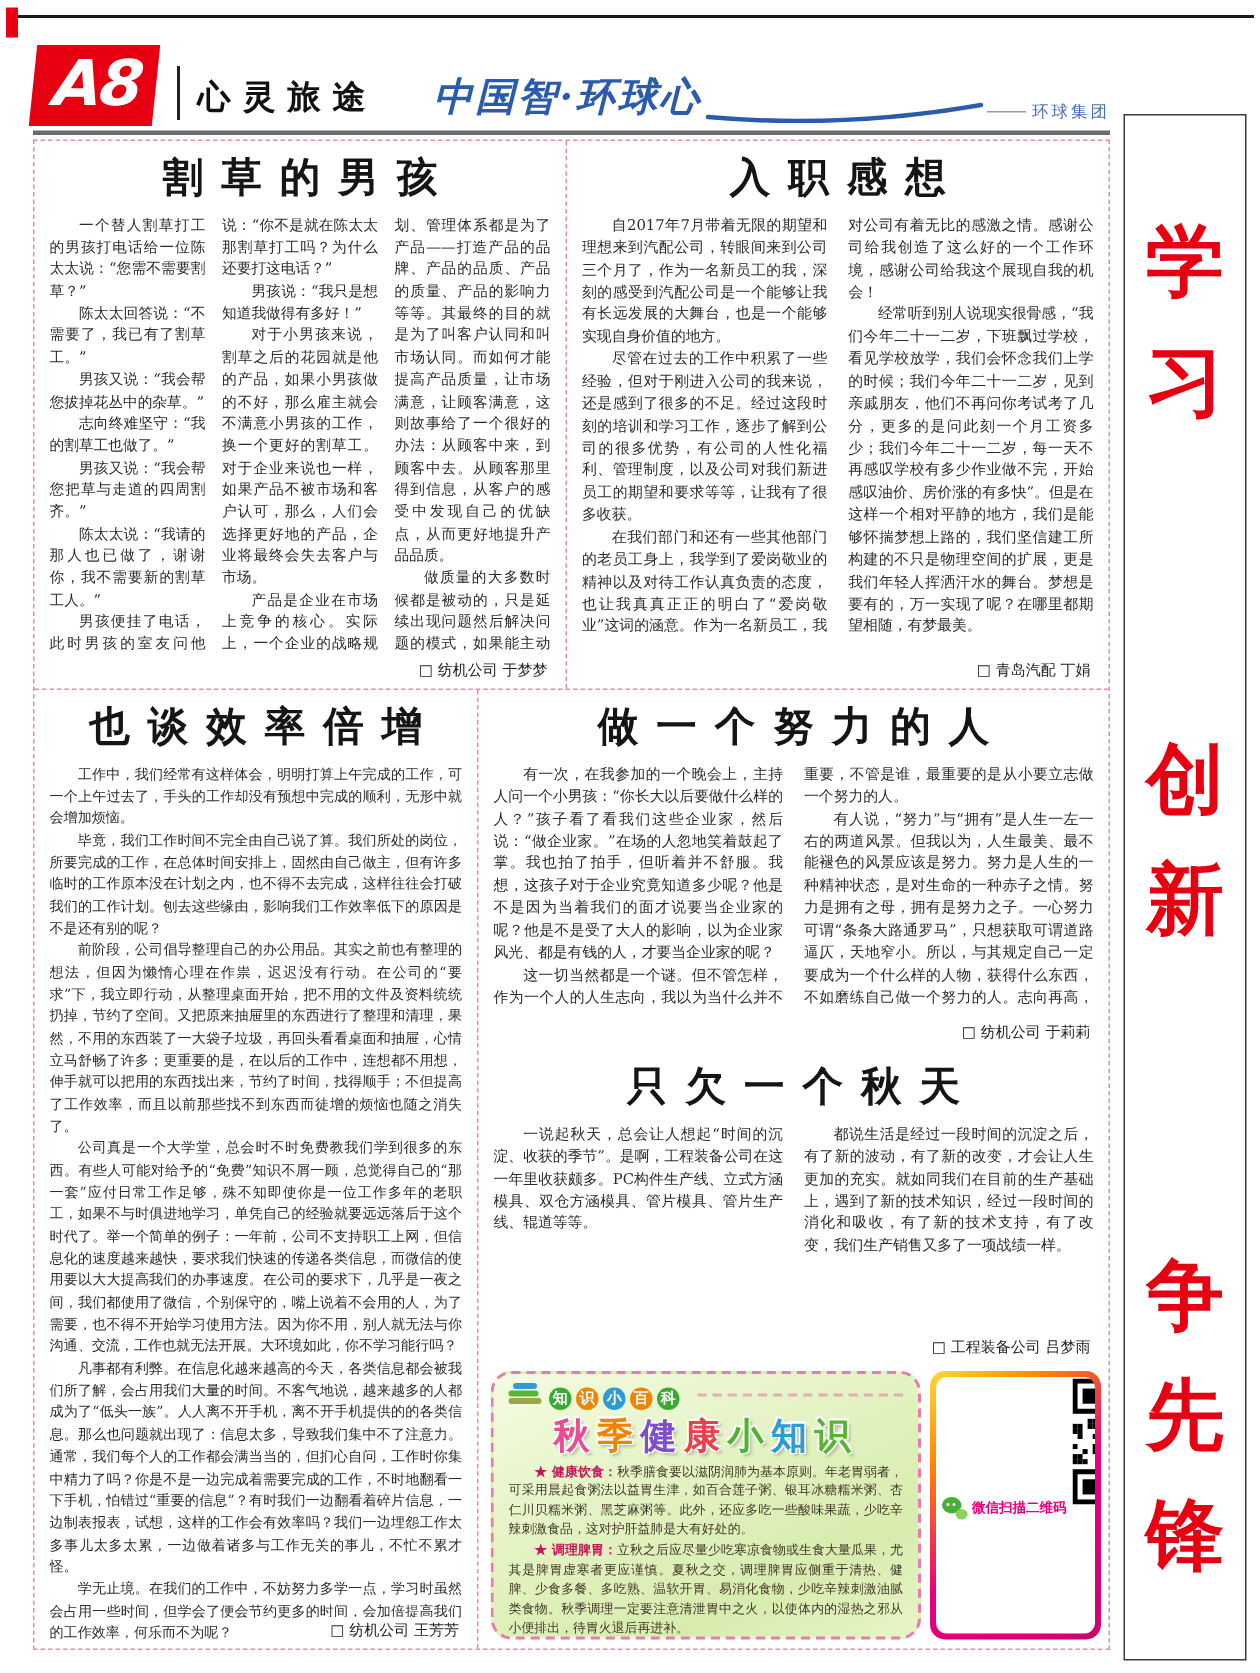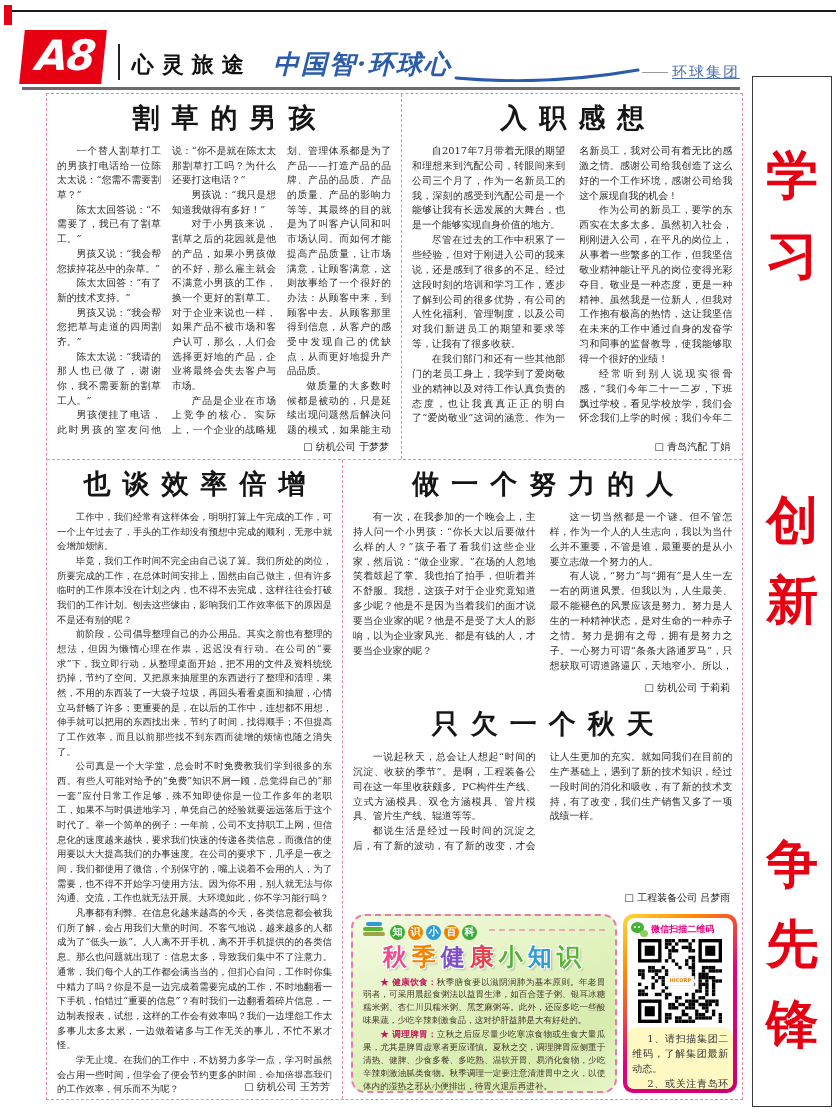--- a/index.html
+++ b/index.html
@@ -13,27 +13,27 @@
   
   .header{position:absolute;top:24px;left:22px;width:718px;height:60px;display:flex;justify-content:space-between;align-items:flex-end;}
   .brand{display:flex;align-items:flex-end;gap:10px;}
   .a8-badge{background:#e60012;color:#fff;font-weight:900;font-style:italic;font-size:42px;line-height:48px;padding:2px 10px 4px 14px;transform:skewX(-6deg);letter-spacing:-2px;}
   .masthead{color:#e60012;font-weight:900;font-size:40px;line-height:44px;letter-spacing:4px;font-family:"DejaVu Serif",serif;}
   .brand-vdiv{width:2px;height:36px;background:#222;margin:0 2px 4px 4px;}
   .section-name{color:#111;font-weight:900;font-size:22px;letter-spacing:8px;margin-bottom:4px;}
   .logo{display:flex;align-items:flex-end;margin-bottom:2px;}
   .slogan{color:#2b5cab;font-weight:900;font-size:26px;letter-spacing:2px;font-style:italic;font-family:"DejaVu Serif",serif;}
   .swoosh{margin-top:-6px;}
-  .slogan-sub{font-size:15px;color:#4a6fae;letter-spacing:2px;text-decoration:underline;}
+  .slogan-sub{font-size:11px;color:#4a6fae;letter-spacing:2px;}
   .slogan-sub::before{content:"";display:inline-block;width:26px;height:1px;background:#999;vertical-align:middle;margin-right:4px;}
   .header-rule{position:absolute;top:87px;left:22px;width:718px;height:3px;background:#6b6b6b;}
 
   
   .content{position:absolute;top:76px;left:22px;width:810px;height:1031px;display:flex;}
-  .main{width:718px;margin-top:17px;height:1007px;border:1px dashed #ee86b4;display:flex;flex-direction:column;box-sizing:border-box;margin-left:24px;}
+  .main{width:718px;margin-top:17px;height:1007px;border:1px dashed #ee86b4;display:flex;flex-direction:column;box-sizing:border-box;}
   .row1{height:366px;border-bottom:1px dashed #ee86b4;display:flex;box-sizing:border-box;}
   .row2{flex:1;display:flex;min-height:0;}
 
   .art{position:relative;box-sizing:border-box;padding:4px 10px 18px;overflow:hidden;}
   .a1{width:355px;border-right:1px dashed #ee86b4;}
   .a2{flex:1;}
   .a3{width:296px;border-right:1px dashed #ee86b4;}
   .r2right{flex:1;display:flex;flex-direction:column;min-height:0;}
   .a4{height:240px;}
   .a5{height:210px;}
@@ -59,21 +59,21 @@
   .books-icon i:nth-child(3){top:10px;background:#9aa54a;width:22px;}
   .tips-badge span{display:inline-flex;width:15px;height:15px;border-radius:50%;color:#fff;font-size:10px;font-weight:bold;align-items:center;justify-content:center;margin-right:3px;}
   .tips-dashes{flex:1;border-top:2px dashed #e87ab0;margin-left:4px;opacity:.6;}
   .tips-title{text-align:center;font-size:24px;font-weight:900;letter-spacing:5px;margin:1px 0 3px;text-shadow:1px 1px 0 #fff,-1px -1px 0 #fff,1px -1px 0 #fff,-1px 1px 0 #fff,2px 2px 2px rgba(90,90,90,.35);white-space:nowrap;}
   .tips-body{font-size:8.6px;line-height:1.5;color:#433728;text-align:justify;overflow:hidden;height:128px;font-family:"DejaVu Serif",serif;}
   .tips-body p{margin:0 0 1px;text-indent:2em;}
   .tip-label{color:#c2185b;font-weight:bold;}
 
   
   .qr-panel{width:114px;flex:0 0 auto;background:linear-gradient(140deg,#ffd93b 0%,#ff8a00 22%,#e6007e 55%,#cc0070 100%);border-radius:10px;padding:4px;box-sizing:border-box;display:flex;}
-  .qr-inner{background:#fff;border-radius:7px;flex:1;display:flex;flex-direction:column;overflow:hidden;justify-content:space-between;}
+  .qr-inner{background:#fff;border-radius:7px;flex:1;display:flex;flex-direction:row;overflow:hidden;justify-content:space-between;}
   .qr-head{display:flex;align-items:center;gap:3px;padding:4px 4px 1px;}
   .wx-icon{position:relative;width:17px;height:15px;flex:0 0 auto;}
   .wx-icon::before{content:"";position:absolute;left:0;top:0;width:13px;height:11px;background:#45b035;border-radius:50%;}
   .wx-icon::after{content:"";position:absolute;right:0;bottom:0;width:8px;height:7px;background:#8ed060;border-radius:50%;}
   .wx-eye1,.wx-eye2{position:absolute;width:2px;height:2px;background:#fff;border-radius:50%;top:4px;z-index:2;}
   .wx-eye1{left:3px;} .wx-eye2{left:7px;}
   .qr-head-text{font-size:9px;font-weight:900;color:#e6007e;letter-spacing:0;white-space:nowrap;}
   .qr-code{position:relative;width:84px;height:84px;margin:1px auto 2px;}
   .qr-code svg{width:84px;height:84px;display:block;}
   .qr-logo{position:absolute;left:50%;top:50%;transform:translate(-50%,-50%);background:#fff;border:1px solid #eee;font-size:5px;font-weight:bold;color:#f08300;padding:1px 2px;line-height:1.1;text-align:center;}
@@ -111,40 +111,39 @@
   <div class="content">
     <div class="main">
 
       <section class="row1">
         <article class="art a1">
           <h2 class="art-title">割草的男孩</h2>
           <div class="art-body cols3">
             <p>一个替人割草打工的男孩打电话给一位陈太太说：“您需不需要割草？”</p>
             <p>陈太太回答说：“不需要了，我已有了割草工。”</p>
             <p>男孩又说：“我会帮您拔掉花丛中的杂草。”</p>
-            <p>陈太太回答：“有了新的技术支持。”</p>
+            <p>志向终难坚守：“我的割草工也做了。”</p>
             <p>男孩又说：“我会帮您把草与走道的四周割齐。”</p>
             <p>陈太太说：“我请的那人也已做了，谢谢你，我不需要新的割草工人。”</p>
             <p>男孩便挂了电话，此时男孩的室友问他说：“你不是就在陈太太那割草打工吗？为什么还要打这电话？”</p>
             <p>男孩说：“我只是想知道我做得有多好！”</p>
             <p>对于小男孩来说，割草之后的花园就是他的产品，如果小男孩做的不好，那么雇主就会不满意小男孩的工作，换一个更好的割草工。对于企业来说也一样，如果产品不被市场和客户认可，那么，人们会选择更好地的产品，企业将最终会失去客户与市场。</p>
             <p>产品是企业在市场上竞争的核心。实际上，一个企业的战略规划、管理体系都是为了产品——打造产品的品牌、产品的品质、产品的质量、产品的影响力等等。其最终的目的就是为了叫客户认同和叫市场认同。而如何才能提高产品质量，让市场满意，让顾客满意，这则故事给了一个很好的办法：从顾客中来，到顾客中去。从顾客那里得到信息，从客户的感受中发现自己的优缺点，从而更好地提升产品品质。</p>
             <p>做质量的大多数时候都是被动的，只是延续出现问题然后解决问题的模式，如果能主动查找问题并解决问题那才是完美的质量管理模式。即以顾客为关注焦点，不断地探询顾客的评价，我们才有可能知道自己的长处与不足，然后改进自己的产品质量，牢牢地抓住客户。</p>
 
           </div>
           <div class="byline">□ 纺机公司 于梦梦</div>
         </article>
 
         <article class="art a2">
           <h2 class="art-title">入职感想</h2>
           <div class="art-body cols2">
             <p>自2017年7月带着无限的期望和理想来到汽配公司，转眼间来到公司三个月了，作为一名新员工的我，深刻的感受到汽配公司是一个能够让我有长远发展的大舞台，也是一个能够实现自身价值的地方。</p>
             <p>尽管在过去的工作中积累了一些经验，但对于刚进入公司的我来说，还是感到了很多的不足。经过这段时刻的培训和学习工作，逐步了解到公司的很多优势，有公司的人性化福利、管理制度，以及公司对我们新进员工的期望和要求等等，让我有了很多收获。</p>
             <p>在我们部门和还有一些其他部门的老员工身上，我学到了爱岗敬业的精神以及对待工作认真负责的态度，也让我真真正正的明白了“爱岗敬业”这词的涵意。作为一名新员工，我对公司有着无比的感激之情。感谢公司给我创造了这么好的一个工作环境，感谢公司给我这个展现自我的机会！</p>
-            <p>作为公司的新员工，要学的东西实在太多太多。虽然初入社会，刚刚进入公司，在平凡的岗位上，从事着一些繁多的工作，但我坚信敬业精神能让平凡的岗位变得光彩夺目。敬业是一种态度，更是一种精神。虽然我是一位新人，但我对工作抱有极高的热情，这让我坚信在未来的工作中通过自身的发奋学习和同事的监督教导，使我能够取得一个很好的业绩！</p>
             <p>经常听到别人说现实很骨感，“我们今年二十一二岁，下班飘过学校，看见学校放学，我们会怀念我们上学的时候；我们今年二十一二岁，见到亲戚朋友，他们不再问你考试考了几分，更多的是问此刻一个月工资多少；我们今年二十一二岁，每一天不再感叹学校有多少作业做不完，开始感叹油价、房价涨的有多快”。但是在这样一个相对平静的地方，我们是能够怀揣梦想上路的，我们坚信建工所构建的不只是物理空间的扩展，更是我们年轻人挥洒汗水的舞台。梦想是要有的，万一实现了呢？在哪里都期望相随，有梦最美。</p>
           </div>
           <div class="byline">□ 青岛汽配 丁娟</div>
         </article>
       </section>
 
       <section class="row2">
         <article class="art a3">
           <h2 class="art-title">也谈效率倍增</h2>
           <div class="art-body one-col">

